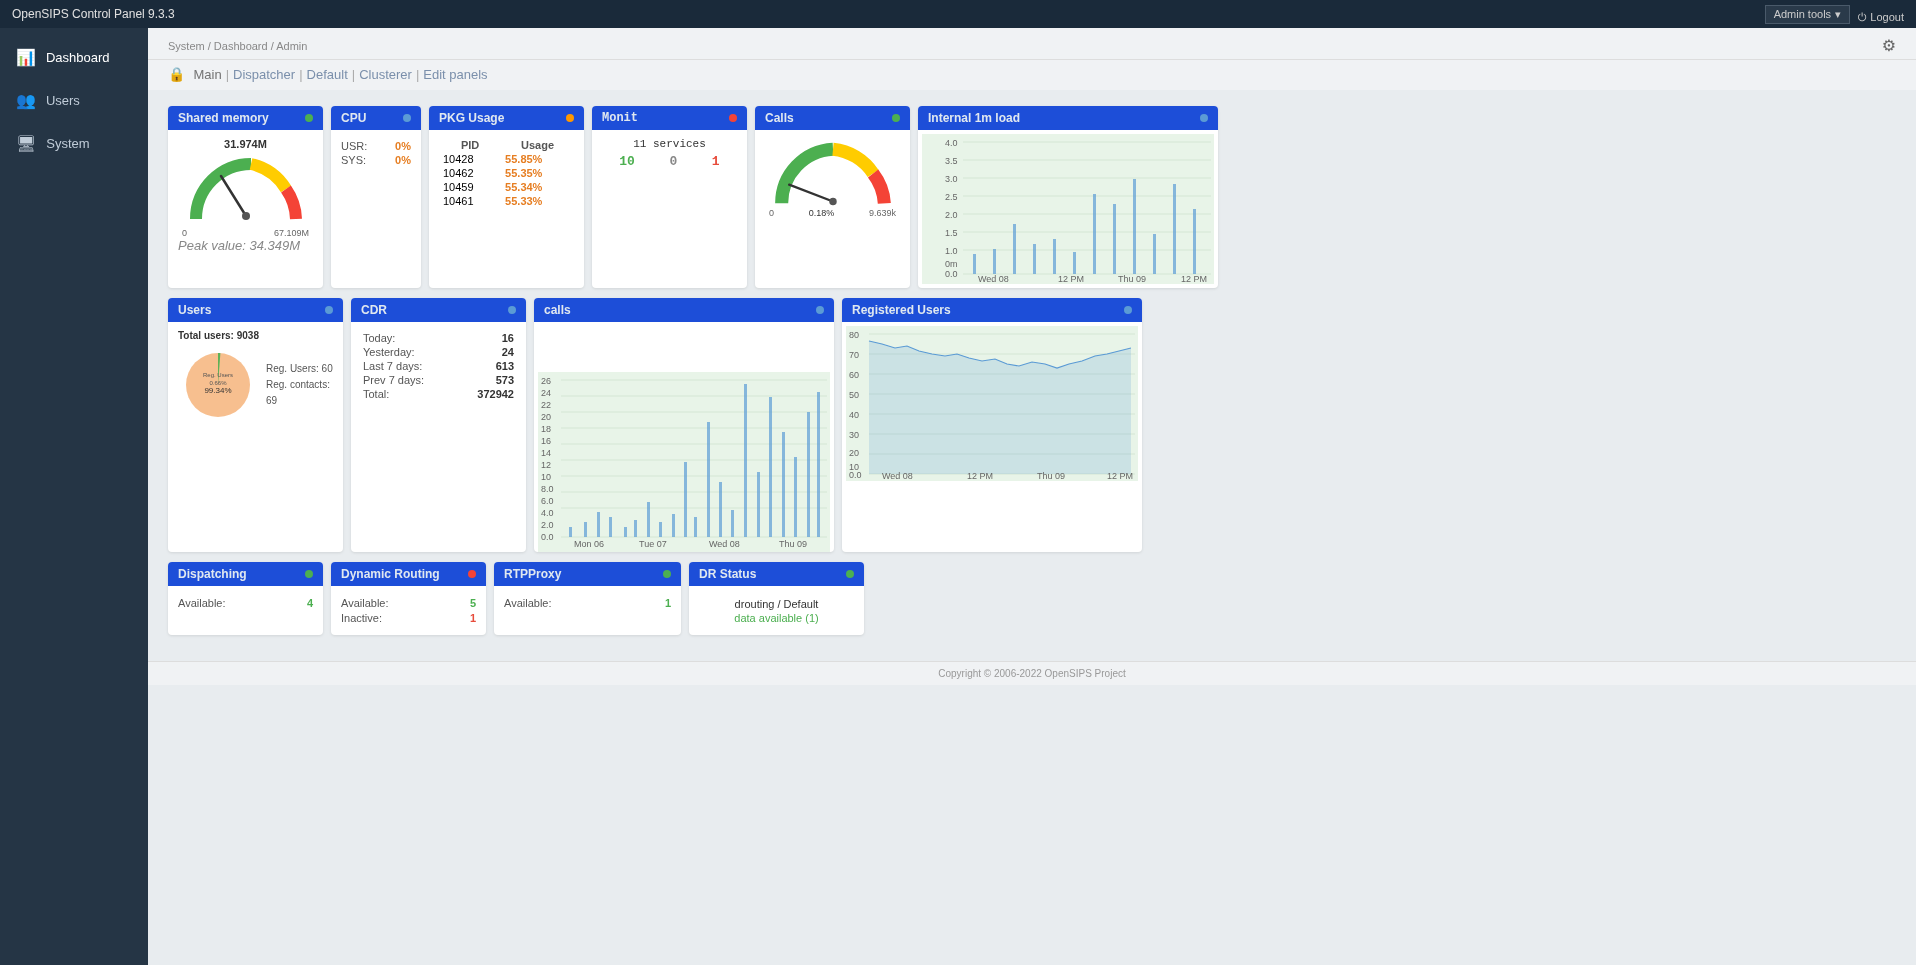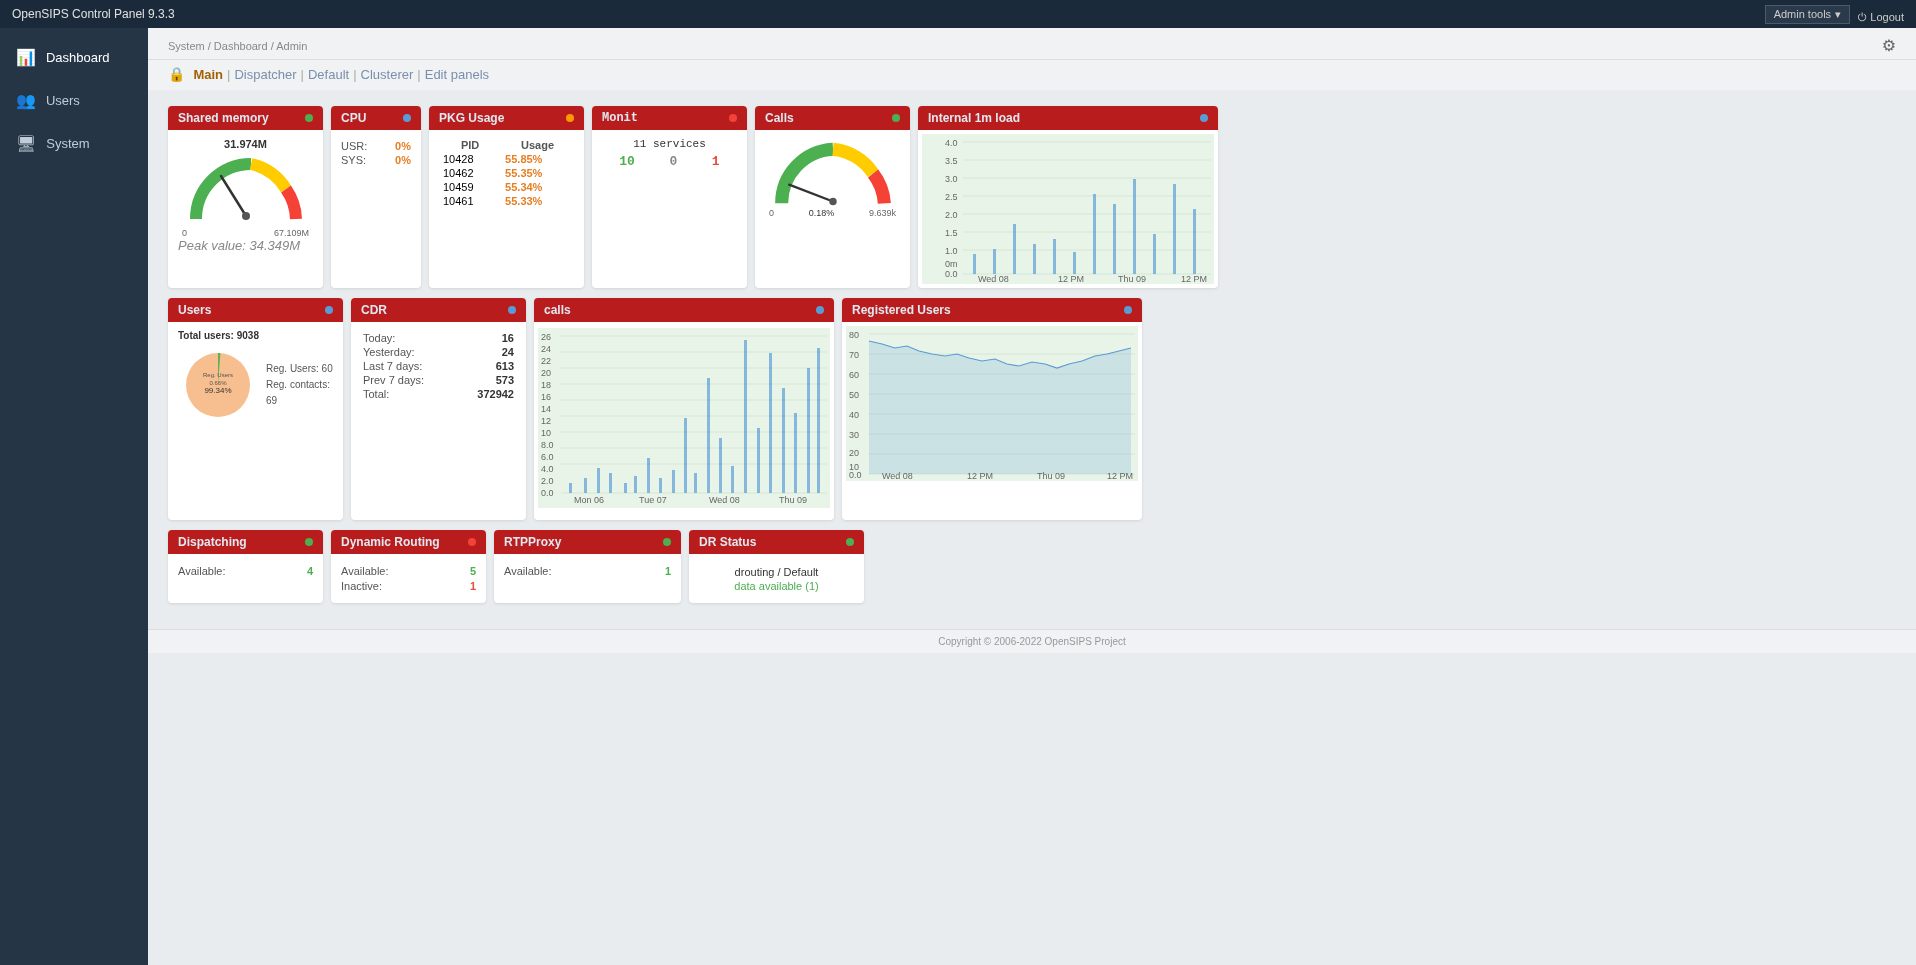--- a/index.html
+++ b/index.html
@@ -78,21 +78,21 @@
     .panel-nav {
       display: flex;
       align-items: center;
       padding: 6px 20px 8px 20px;
       gap: 4px;
       font-size: 13px;
       background: #f0f2f4;
     }
     .lock-icon { color: #555; font-size: 14px; margin-right: 4px; }
     .nav-link { color: #7a8fab; text-decoration: none; }
-    .nav-link.active { color: #a16207; font-weight: bold; }
+    .nav-link.active { color: #737373; font-weight: normal; }
     .nav-sep { color: #aaa; }
 
     
     .dashboard-content {
       padding: 16px 20px;
       background: #e8ecef;
     }
 
     
     .cards-row {
@@ -103,21 +103,21 @@
     }
 
     
     .card {
       background: #fff;
       border-radius: 4px;
       overflow: hidden;
       box-shadow: 0 1px 3px rgba(0,0,0,0.1);
     }
     .card-header {
-      background: #b91c1c;
+      background: #1d4ed8;
       color: #e0e8f0;
       font-size: 12px;
       font-weight: bold;
       padding: 5px 10px;
       display: flex;
       align-items: center;
       justify-content: space-between;
     }
     .card-header .status-dot {
       width: 8px; height: 8px;
@@ -207,21 +207,21 @@
       font-size: 10px;
       color: #999;
       padding: 6px;
       border-top: 1px solid #ddd;
     }
 
     .dr-status-body { text-align: center; font-size: 11px; }
     .dr-route { font-weight: normal; color: #333; font-size: 11px; margin: 4px 0 2px; }
     .dr-available { color: #4caf50; font-size: 11px; }
 
-    .calls-chart-body { padding: 6px 4px 12px 4px; }
+    .calls-chart-body { padding: 6px 4px 0 4px; margin-top: 44px; }
   </style>
 </head>
 <body>
 
 <div class="topbar">
   <span class="topbar-title">OpenSIPS Control Panel 9.3.3</span>
   <div class="topbar-right">
     <button class="admin-tools-btn">
       <span>Admin tools</span>
       <span>▾</span>

